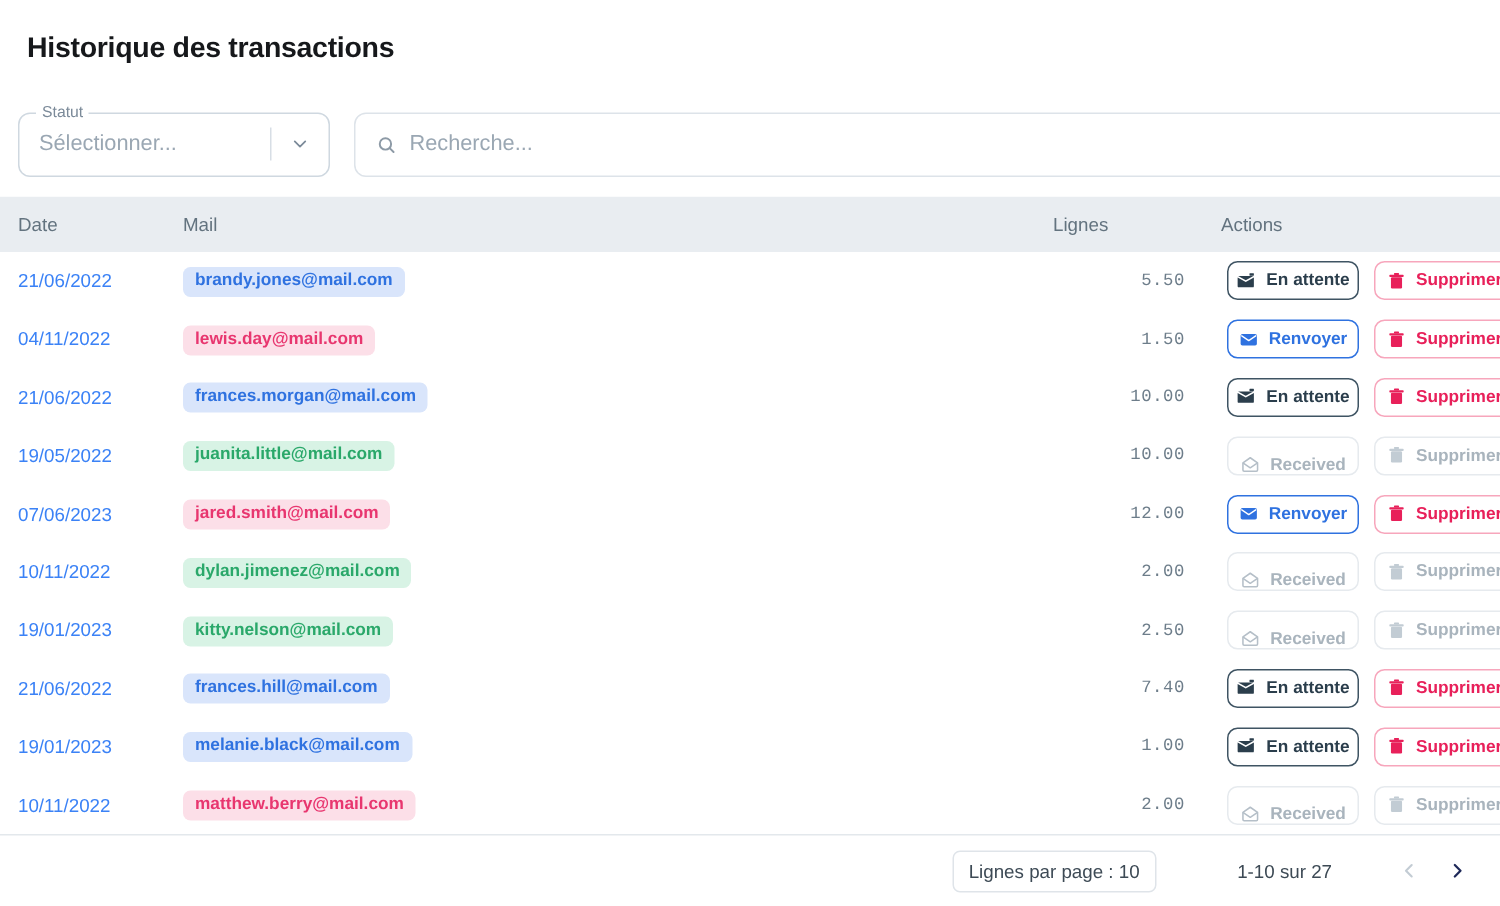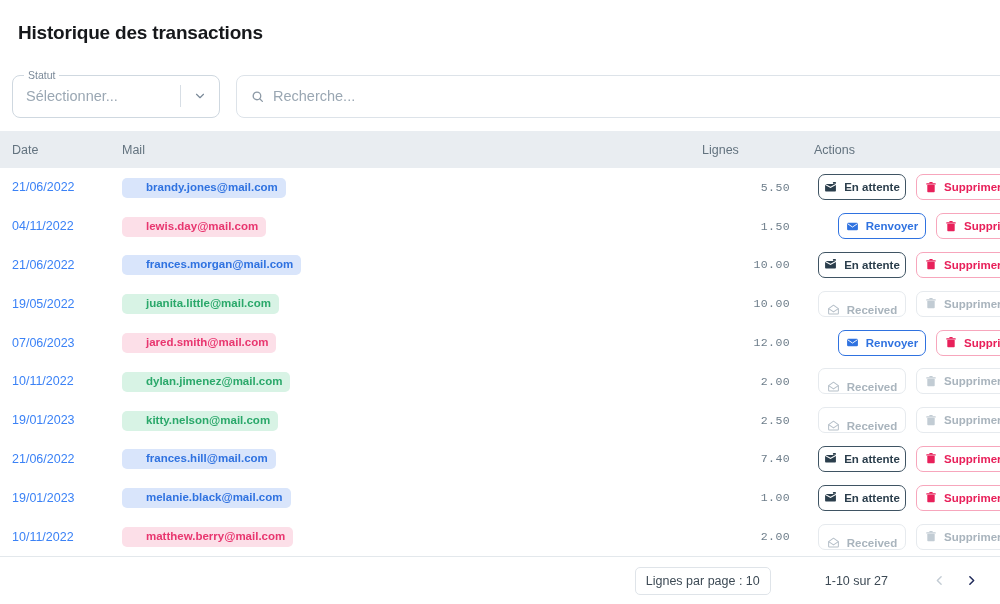--- a/index.html
+++ b/index.html
@@ -159,21 +159,21 @@
     font-family: "Liberation Mono", monospace;
     font-size: 11.5px;
     color: #6d7d8a;
     padding-right: 0;
     letter-spacing: 0.4px;
   }
   td.cell-actions { padding: 0; }
 
   .mail-chip {
     display: inline-block;
-    padding: 3px 8px 4px 24px;
+    padding: 3px 8px 4px 8px;
     border-radius: 5px;
     font-size: 11.5px;
     font-weight: bold;
     line-height: 13px;
     white-space: nowrap;
   }
   .chip-blue  { background: #d9e5fb; color: #2f72e0; }
   .chip-pink  { background: #fcdfe8; color: #e8366f; }
   .chip-green { background: #d8f3e5; color: #2aa86a; }
 
@@ -197,21 +197,21 @@
     background: #ffffff;
     cursor: pointer;
     white-space: nowrap;
     padding: 0 8px;
     font-family: "Liberation Sans", sans-serif;
   }
   .btn-status { width: 88px; }
   .btn-delete { width: 96px; }
 
   .btn-pending  { border: 1.4px solid #3f5463; color: #2b3e4c; }
-  .btn-resend   { border: 1.4px solid #2f72e0; color: #2f72e0; margin-left: 20px; }
+  .btn-resend   { border: 1.4px solid #2f72e0; color: #2f72e0; }
   .btn-received { border: 1.4px solid #e6eaee; color: #a9b4bd; cursor: default; align-items: flex-end; }
   .btn-supprimer-active   { border: 1.4px solid #f7a6bc; color: #e8205a; }
   .btn-supprimer-disabled { border: 1.4px solid #e6eaee; color: #a9b4bd; cursor: default; }
 
   .btn svg { display: block; flex: none; }
 
   
   .footer {
     position: absolute;
     left: 0;

